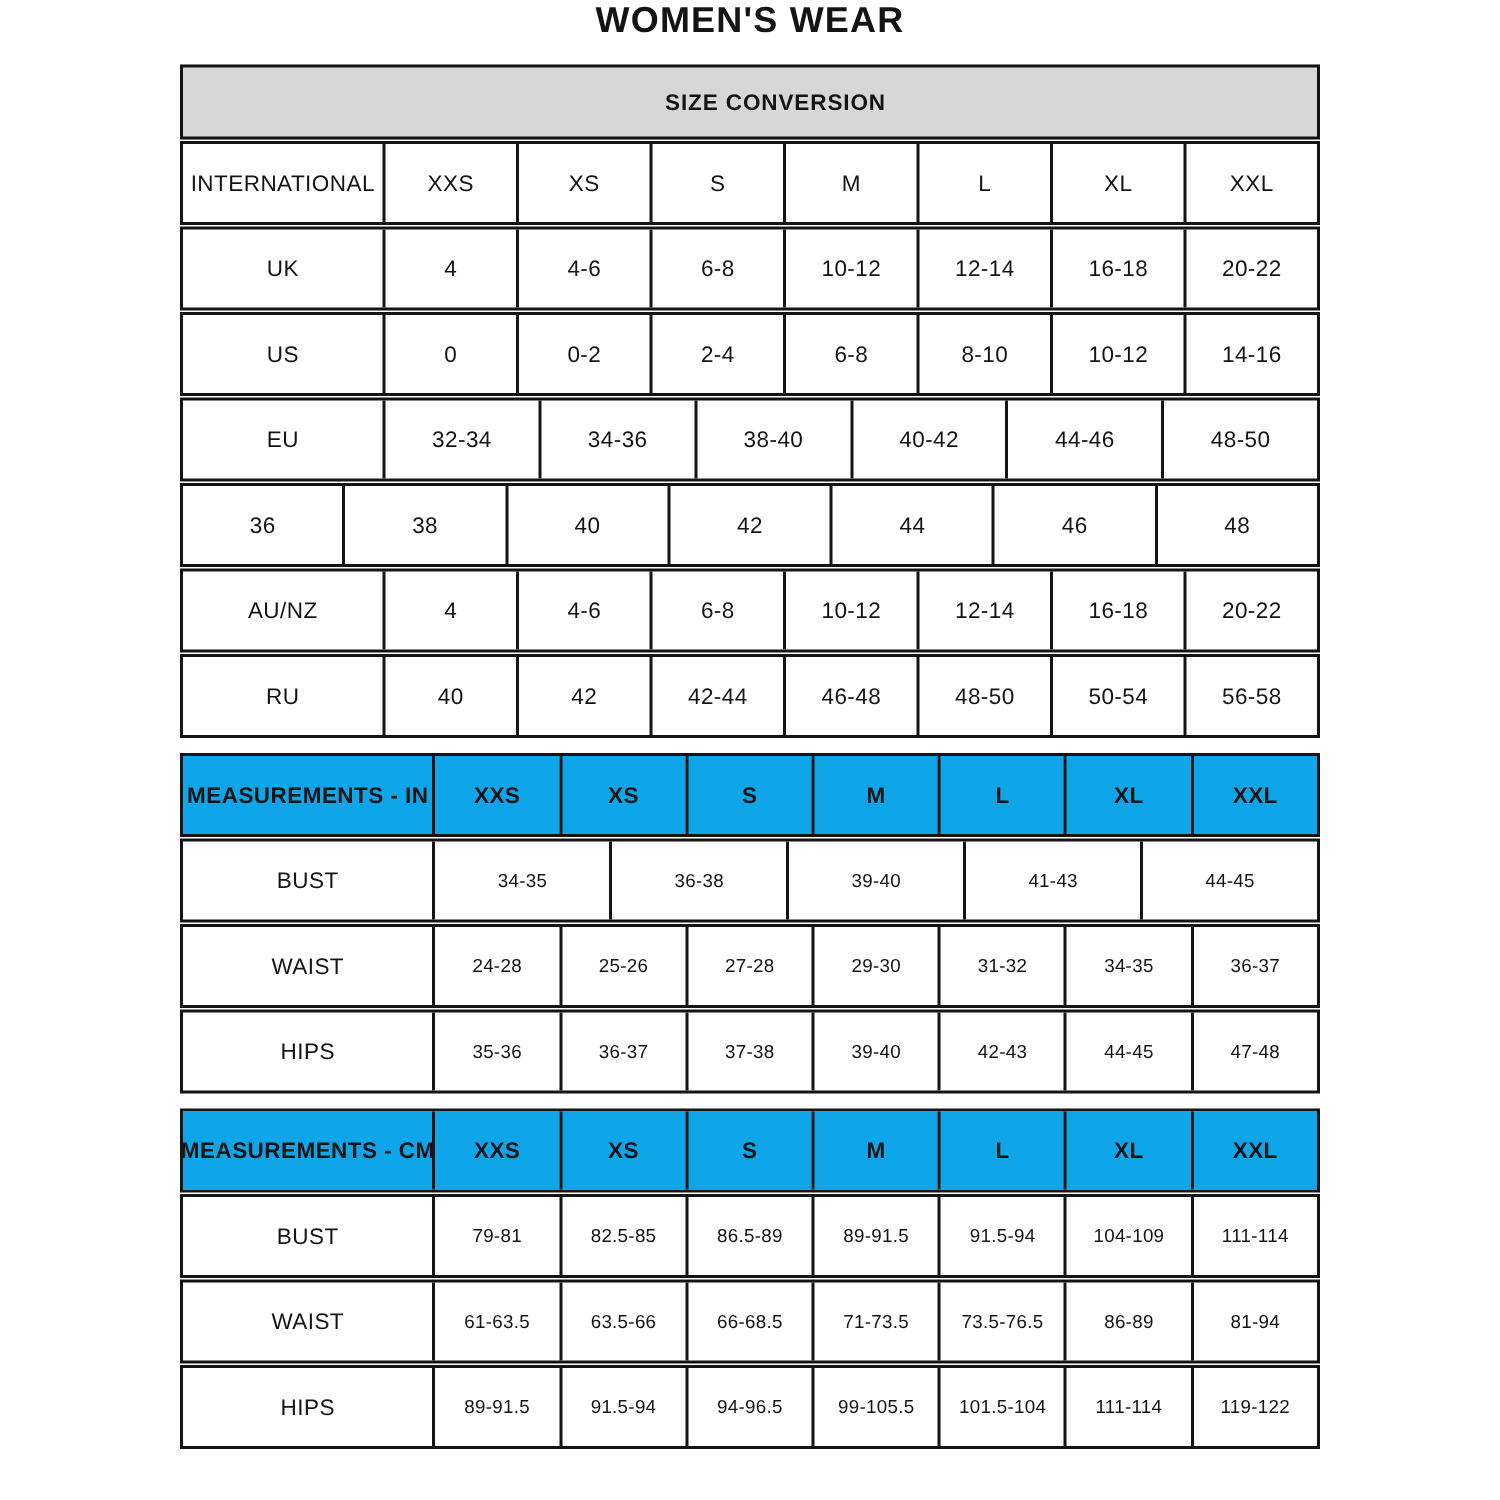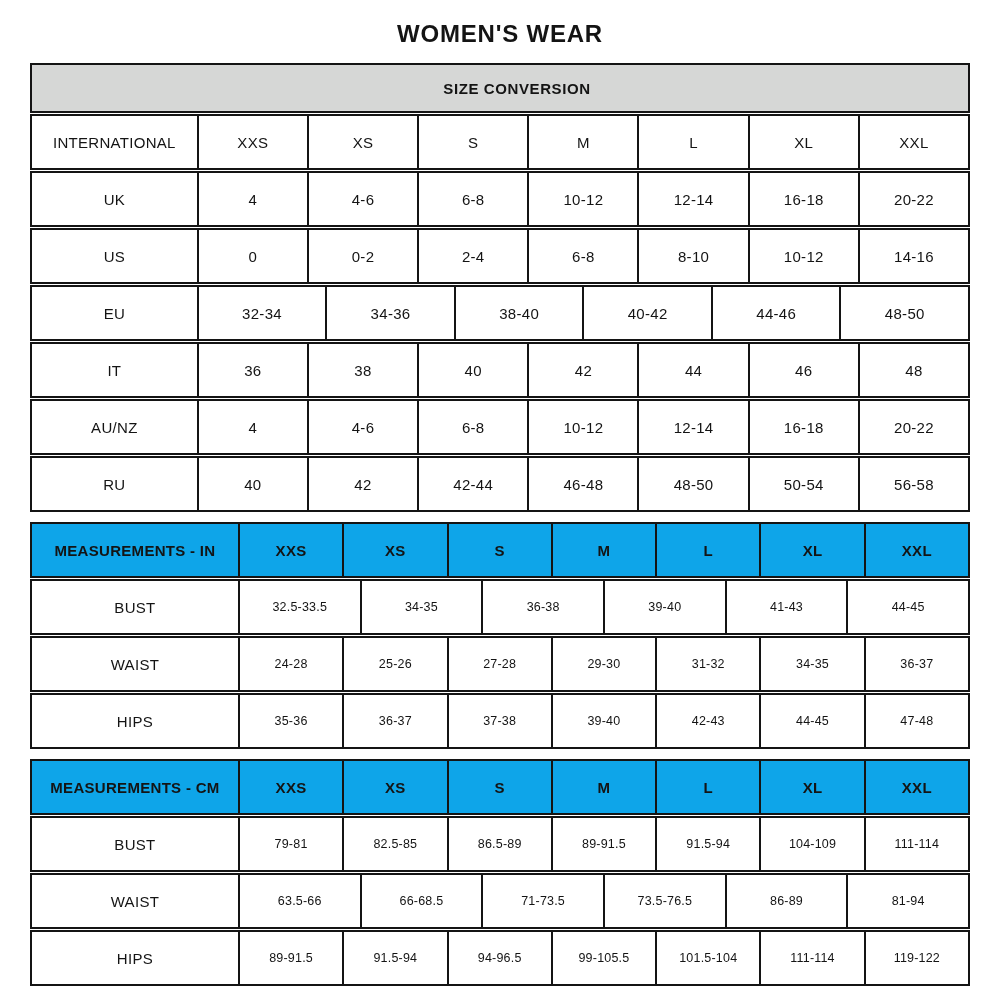--- a/index.html
+++ b/index.html
@@ -3,23 +3,23 @@
 <meta charset="utf-8">
 <style>
   html, body {
     margin: 0;
     padding: 0;
     background: #ffffff;
     font-family: "Liberation Sans", "DejaVu Sans", sans-serif;
     color: #141414;
   }
   .sheet {
-    width: 940px;
+    width: 760px;
     margin: 0 auto;
-    padding-top: 20px;
+    padding-top: 0;
   }
   h1.page-title {
     text-align: center;
     font-size: 24px;
     font-weight: 700;
     letter-spacing: 0.8px;
     margin: 0 0 15px 0;
     color: #141414;
   }
   .table { margin-top: 10px; }
@@ -109,21 +109,20 @@
       <div class="trow data-row">
         <div class="cell label">EU</div>
         <div class="cell">32-34</div>
         <div class="cell">34-36</div>
         <div class="cell">38-40</div>
         <div class="cell">40-42</div>
         <div class="cell">44-46</div>
         <div class="cell">48-50</div>
       </div>
       <div class="trow data-row">
-        <div class="cell label">IT</div>
         <div class="cell">36</div>
         <div class="cell">38</div>
         <div class="cell">40</div>
         <div class="cell">42</div>
         <div class="cell">44</div>
         <div class="cell">46</div>
         <div class="cell">48</div>
       </div>
       <div class="trow data-row">
         <div class="cell label">AU/NZ</div>
@@ -153,21 +152,20 @@
         <div class="cell">XXS</div>
         <div class="cell">XS</div>
         <div class="cell">S</div>
         <div class="cell">M</div>
         <div class="cell">L</div>
         <div class="cell">XL</div>
         <div class="cell">XXL</div>
       </div>
       <div class="trow data-row">
         <div class="cell label">BUST</div>
-        <div class="cell val">32.5-33.5</div>
         <div class="cell val">34-35</div>
         <div class="cell val">36-38</div>
         <div class="cell val">39-40</div>
         <div class="cell val">41-43</div>
         <div class="cell val">44-45</div>
       </div>
       <div class="trow data-row">
         <div class="cell label">WAIST</div>
         <div class="cell val">24-28</div>
         <div class="cell val">25-26</div>
@@ -205,20 +203,21 @@
         <div class="cell val">79-81</div>
         <div class="cell val">82.5-85</div>
         <div class="cell val">86.5-89</div>
         <div class="cell val">89-91.5</div>
         <div class="cell val">91.5-94</div>
         <div class="cell val">104-109</div>
         <div class="cell val">111-114</div>
       </div>
       <div class="trow data-row">
         <div class="cell label">WAIST</div>
+        <div class="cell val">61-63.5</div>
         <div class="cell val">63.5-66</div>
         <div class="cell val">66-68.5</div>
         <div class="cell val">71-73.5</div>
         <div class="cell val">73.5-76.5</div>
         <div class="cell val">86-89</div>
         <div class="cell val">81-94</div>
       </div>
       <div class="trow data-row">
         <div class="cell label">HIPS</div>
         <div class="cell val">89-91.5</div>

